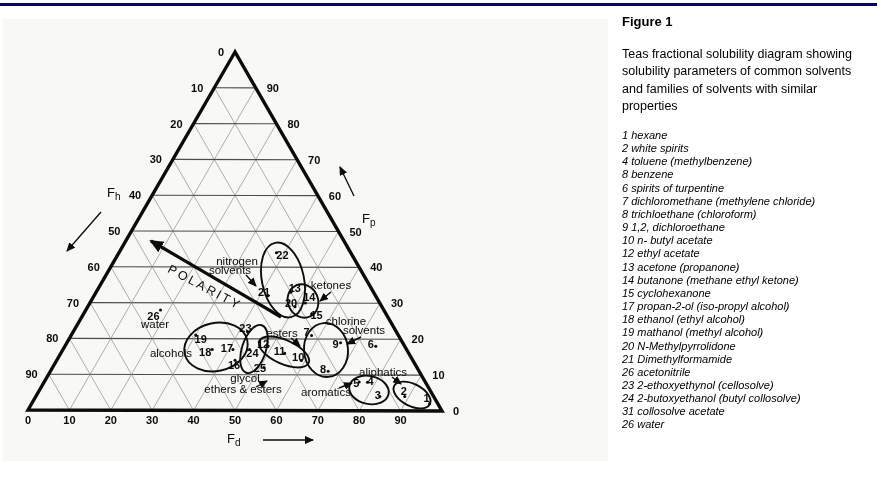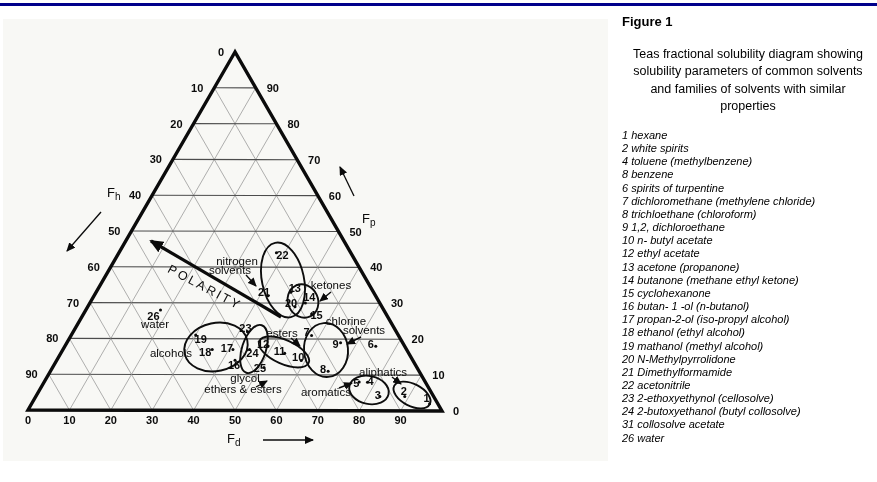--- a/index.html
+++ b/index.html
@@ -5,21 +5,21 @@
   html,body{margin:0;padding:0;}
   body{
     width:877px;height:482px;position:relative;background:#ffffff;overflow:hidden;
     font-family:"Liberation Sans",sans-serif;color:#000;
   }
   .top-line{position:absolute;left:0;top:3px;width:877px;height:3px;}
   .scan{position:absolute;left:0;top:0;width:620px;height:482px;}
   svg{font-family:"Liberation Sans",sans-serif;}
   .figure-panel{position:absolute;left:622px;top:0;width:253px;height:370px;margin-top:7px;}
   .figure-title{position:absolute;left:0;top:7px;margin:0;font-size:13px;font-weight:bold;}
-  .figure-caption{position:absolute;left:0;top:39px;margin:0;width:252px;font-size:12.5px;line-height:17.3px;text-align:center;}
+  .figure-caption{position:absolute;left:0;top:39px;margin:0;width:252px;font-size:12.5px;line-height:17.3px;}
   .solvent-list{position:absolute;left:0;top:122px;width:253px;font-size:11px;line-height:13.15px;font-style:italic;}
   .solvent-item{white-space:nowrap;}
 </style>
 </head>
 <body>
 
 <div class="top-line" style="background: rgb(0, 0, 139);"></div>
 
 <div class="scan">
   <svg id="diagram" width="620" height="482" viewBox="0 0 620 482" aria-hidden="true">
@@ -266,25 +266,24 @@
       <div class="solvent-item">8 benzene</div>
       <div class="solvent-item">6 spirits of turpentine</div>
       <div class="solvent-item">7 dichloromethane (methylene chloride)</div>
       <div class="solvent-item">8 trichloethane (chloroform)</div>
       <div class="solvent-item">9 1,2, dichloroethane</div>
       <div class="solvent-item">10 n- butyl acetate</div>
       <div class="solvent-item">12 ethyl acetate</div>
       <div class="solvent-item">13 acetone (propanone)</div>
       <div class="solvent-item">14 butanone (methane ethyl ketone)</div>
       <div class="solvent-item">15 cyclohexanone</div>
-      <div class="solvent-item">16 butan- 1 -ol (n-butanol)</div>
       <div class="solvent-item">17 propan-2-ol (iso-propyl alcohol)</div>
       <div class="solvent-item">18 ethanol (ethyl alcohol)</div>
       <div class="solvent-item">19 mathanol (methyl alcohol)</div>
       <div class="solvent-item">20 N-Methylpyrrolidone</div>
       <div class="solvent-item">21 Dimethylformamide</div>
-      <div class="solvent-item">22 acetonitrile</div>
+      <div class="solvent-item">26 acetonitrile</div>
       <div class="solvent-item">23 2-ethoxyethynol (cellosolve)</div>
       <div class="solvent-item">24 2-butoxyethanol (butyl collosolve)</div>
       <div class="solvent-item">31 collosolve acetate</div>
       <div class="solvent-item">26 water</div>
     </div>
 </aside>
 
 </body></html>

